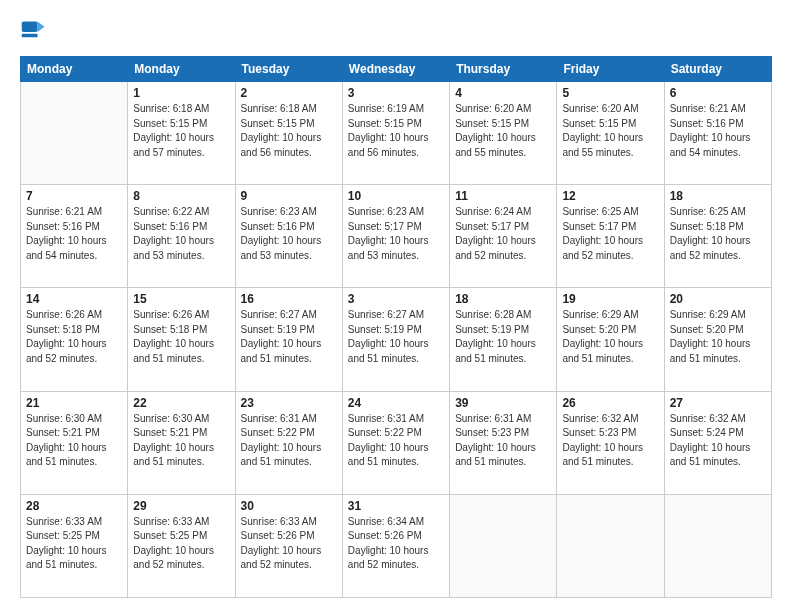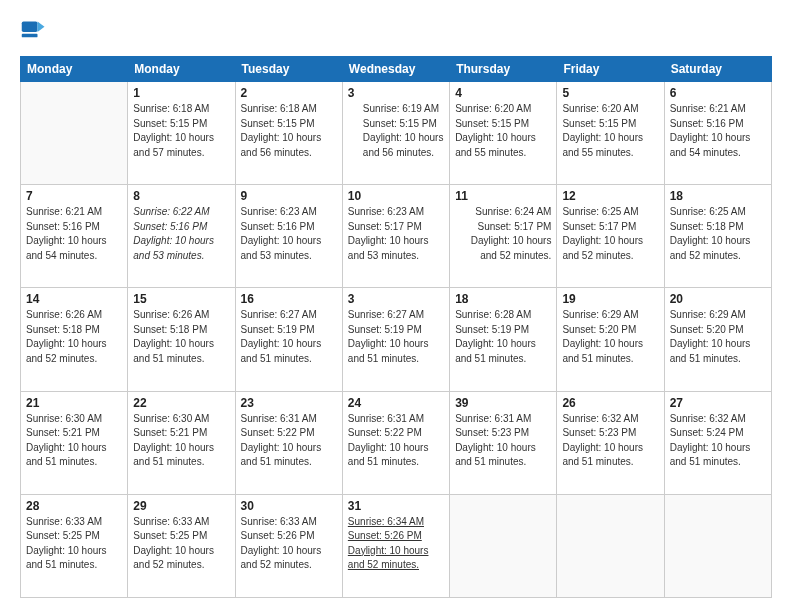--- a/index.html
+++ b/index.html
@@ -140,21 +140,21 @@
           </td>
           <td>
             <span class="day-num">2</span>
             <div class="cell-info" style="white-space: pre-line;">Sunrise: 6:18 AM
 Sunset: 5:15 PM
 Daylight: 10 hours
 and 56 minutes.</div>
           </td>
           <td>
             <span class="day-num">3</span>
-            <div class="cell-info" style="white-space: pre-line; margin-left: 15px;">Sunrise: 6:19 AM
+            <div class="cell-info" style="white-space: pre-line;">Sunrise: 6:19 AM
 Sunset: 5:15 PM
 Daylight: 10 hours
 and 56 minutes.</div>
           </td>
           <td>
             <span class="day-num">4</span>
             <div class="cell-info" style="white-space: pre-line;">Sunrise: 6:20 AM
 Sunset: 5:15 PM
 Daylight: 10 hours
 and 55 minutes.</div>
@@ -177,42 +177,42 @@
         <tr>
           <td>
             <span class="day-num">7</span>
             <div class="cell-info" style="white-space: pre-line;">Sunrise: 6:21 AM
 Sunset: 5:16 PM
 Daylight: 10 hours
 and 54 minutes.</div>
           </td>
           <td>
             <span class="day-num">8</span>
-            <div class="cell-info" style="white-space: pre-line; font-style: italic;">Sunrise: 6:22 AM
+            <div class="cell-info" style="white-space: pre-line;">Sunrise: 6:22 AM
 Sunset: 5:16 PM
 Daylight: 10 hours
 and 53 minutes.</div>
           </td>
           <td>
             <span class="day-num">9</span>
             <div class="cell-info" style="white-space: pre-line;">Sunrise: 6:23 AM
 Sunset: 5:16 PM
 Daylight: 10 hours
 and 53 minutes.</div>
           </td>
           <td>
             <span class="day-num">10</span>
             <div class="cell-info" style="white-space: pre-line;">Sunrise: 6:23 AM
 Sunset: 5:17 PM
 Daylight: 10 hours
 and 53 minutes.</div>
           </td>
           <td>
             <span class="day-num">11</span>
-            <div class="cell-info" style="white-space: pre-line; text-align: right;">Sunrise: 6:24 AM
+            <div class="cell-info" style="white-space: pre-line;">Sunrise: 6:24 AM
 Sunset: 5:17 PM
 Daylight: 10 hours
 and 52 minutes.</div>
           </td>
           <td>
             <span class="day-num">12</span>
             <div class="cell-info" style="white-space: pre-line;">Sunrise: 6:25 AM
 Sunset: 5:17 PM
 Daylight: 10 hours
 and 52 minutes.</div>
@@ -344,21 +344,21 @@
           </td>
           <td>
             <span class="day-num">30</span>
             <div class="cell-info" style="white-space: pre-line;">Sunrise: 6:33 AM
 Sunset: 5:26 PM
 Daylight: 10 hours
 and 52 minutes.</div>
           </td>
           <td>
             <span class="day-num">31</span>
-            <div class="cell-info" style="white-space: pre-line; text-decoration: underline;">Sunrise: 6:34 AM
+            <div class="cell-info" style="white-space: pre-line;">Sunrise: 6:34 AM
 Sunset: 5:26 PM
 Daylight: 10 hours
 and 52 minutes.</div>
           </td>
           <td class="empty-cell"></td>
           <td class="empty-cell"></td>
           <td class="empty-cell"></td>
         </tr>
       </tbody>
   </table>

